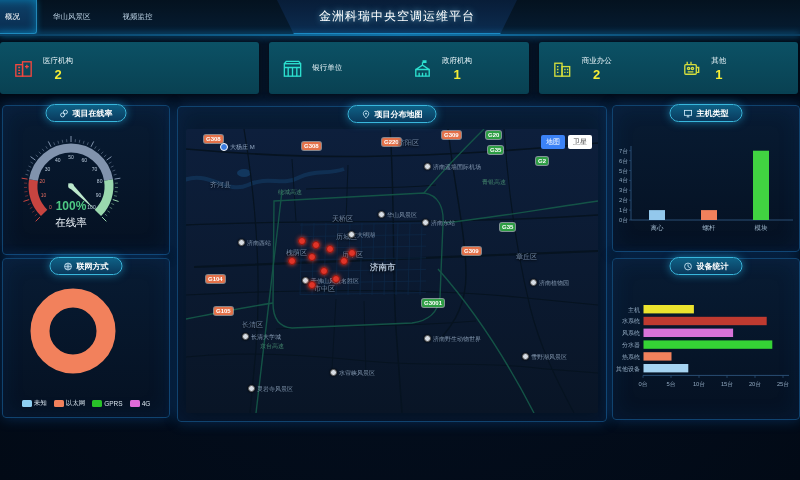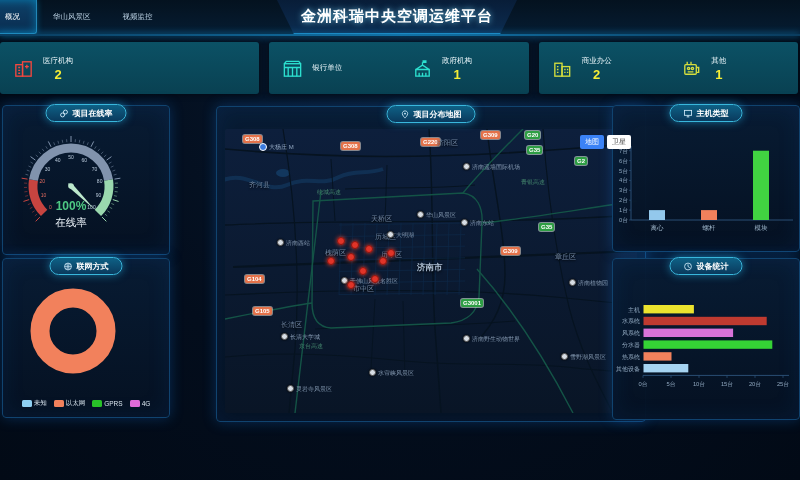--- a/index.html
+++ b/index.html
@@ -11,42 +11,42 @@
   #hdr-line{position:absolute;top:34px;left:0;right:0;height:2px;
        background:linear-gradient(90deg,#0a3c5e,#1173a8,#0a3c5e);box-shadow:0 0 7px #1398d8;}
   #tabs{position:absolute;left:-12px;top:0;height:34px;display:flex;align-items:stretch;}
   .tab{padding:0 16px;font-size:7.5px;color:#bcd2e4;display:flex;align-items:center;cursor:pointer;}
   .tab.active{background:linear-gradient(#0d4168,#0a2c50);border:1px solid #2287b8;border-top:none;
        color:#fff;box-shadow:inset 0 0 10px rgba(0,190,255,.45),0 0 6px rgba(0,190,255,.35);border-radius:0 0 3px 3px;}
   #title-wrap{position:absolute;left:277px;top:0;width:240px;height:33px;
        background:linear-gradient(#081d38,#0c2c50);border-bottom:1px solid #2088c0;
        clip-path:polygon(0 0,100% 0,93% 100%,7% 100%);
        display:flex;align-items:center;justify-content:center;box-shadow:0 0 10px rgba(0,180,255,.3);}
-  #title-wrap span{font-size:15px;font-weight:bold;color:#fff;letter-spacing:1px;text-shadow:0 0 6px rgba(120,220,255,.8);}
+  #title-wrap span{font-size:12px;font-weight:normal;color:#fff;letter-spacing:1px;text-shadow:0 0 6px rgba(120,220,255,.8);}
   
   #stats{position:absolute;top:42px;left:0;width:798px;height:52px;display:flex;gap:10px;}
   .card{flex:1;background:linear-gradient(#0b5165,#094152);border-radius:3px;display:flex;
        box-shadow:0 1px 6px rgba(0,0,0,.45);overflow:hidden;}
   .stat-item{flex:1;display:flex;align-items:center;gap:8px;padding-left:12px;}
   .stat-icon{width:23px;height:23px;flex:0 0 auto;}
   .stat-txt{display:flex;flex-direction:column;align-items:center;}
   .stat-label{font-size:7.5px;color:#e9f5f9;}
   .stat-value{font-size:13px;font-weight:bold;margin-top:2px;line-height:13px;}
   
   .panel{position:absolute;background:linear-gradient(180deg,rgba(8,28,52,.96),rgba(5,17,34,.96));
        border:1px solid #10436f;border-radius:4px;
        box-shadow:0 0 14px rgba(25,125,235,.28),inset 0 0 22px rgba(18,85,170,.14);}
   .phdr{position:absolute;top:-2px;left:50%;transform:translateX(-50%);height:16px;
        padding:0 13px;background:linear-gradient(#0e6186,#0a3a5d);border:1px solid #39b7dc;border-radius:9px;
        color:#fff;font-size:8px;font-weight:bold;display:flex;align-items:center;gap:4px;
        box-shadow:0 0 8px rgba(40,200,255,.5);white-space:nowrap;z-index:3;}
   .hicon{width:9px;height:9px;}
   #p-online{left:2px;top:105px;width:166px;height:148px;}
   #p-net{left:2px;top:258px;width:166px;height:158px;text-decoration:underline;}
-  #p-map{left:177px;top:106px;width:428px;height:314px;margin-left:39px;}
+  #p-map{left:177px;top:106px;width:428px;height:314px;}
   #p-host{left:612px;top:105px;width:186px;height:145px;}
   #p-dev{left:612px;top:258px;width:186px;height:160px;}
   .pbody{position:absolute;left:0;right:0;}
   #gauge-box{top:18px;} #donut-box{top:16px;}
   #host-box{top:16px;} #dev-box{top:42px;}
   #net-legend{position:absolute;left:0;right:0;bottom:9px;display:flex;justify-content:center;gap:7px;}
   .lg-item{display:flex;align-items:center;gap:2px;}
   .lg-swatch{width:10px;height:7px;border-radius:1.5px;display:inline-block;}
   .lg-label{font-size:6.5px;color:#d8e4ee;}
   
@@ -344,21 +344,21 @@
           <div class="ma ma-road-badge-orange" style="left: 196px; top: 9px;">G220</div>
           <div class="ma ma-road-badge-orange" style="left: 256px; top: 2px;">G309</div>
           <div class="ma ma-road-badge-orange" style="left: 276px; top: 118px;">G309</div>
           <div class="ma ma-road-badge-orange" style="left: 20px; top: 146px;">G104</div>
           <div class="ma ma-road-badge-orange" style="left: 28px; top: 178px;">G105</div>
           <div class="ma ma-road-badge-green" style="left: 300px; top: 2px;">G20</div>
           <div class="ma ma-road-badge-green" style="left: 302px; top: 17px;">G35</div>
           <div class="ma ma-road-badge-green" style="left: 350px; top: 28px;">G2</div>
           <div class="ma ma-road-badge-green" style="left: 314px; top: 94px;">G35</div>
           <div class="ma ma-road-badge-green" style="left: 236px; top: 170px;">G3001</div>
-          <div class="ma ma-city" style="left: 192px; top: 134px;">济南市</div>
+          <div class="ma ma-city" style="left: 184px; top: 134px;">济南市</div>
           <div class="ma ma-district" style="left: 146px; top: 86px;">天桥区</div>
           <div class="ma ma-district" style="left: 100px; top: 120px;">槐荫区</div>
           <div class="ma ma-district" style="left: 156px; top: 122px;">历下区</div>
           <div class="ma ma-district" style="left: 150px; top: 104px;">历城区</div>
           <div class="ma ma-district" style="left: 128px; top: 156px;">市中区</div>
           <div class="ma ma-district" style="left: 56px; top: 192px;">长清区</div>
           <div class="ma ma-district" style="left: 330px; top: 124px;">章丘区</div>
           <div class="ma ma-district" style="left: 212px; top: 10px;">济阳区</div>
           <div class="ma ma-district" style="left: 24px; top: 52px;">齐河县</div>
           <div class="ma ma-poi" style="left: 52px; top: 110px;">

